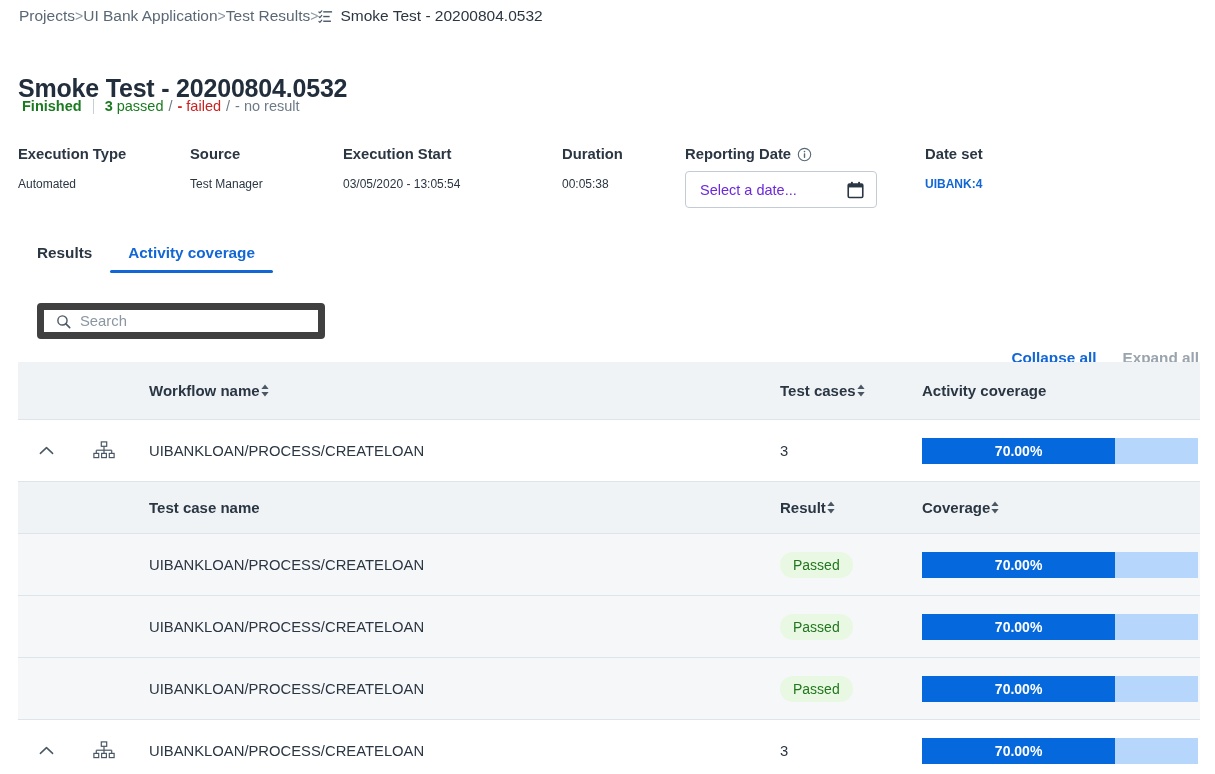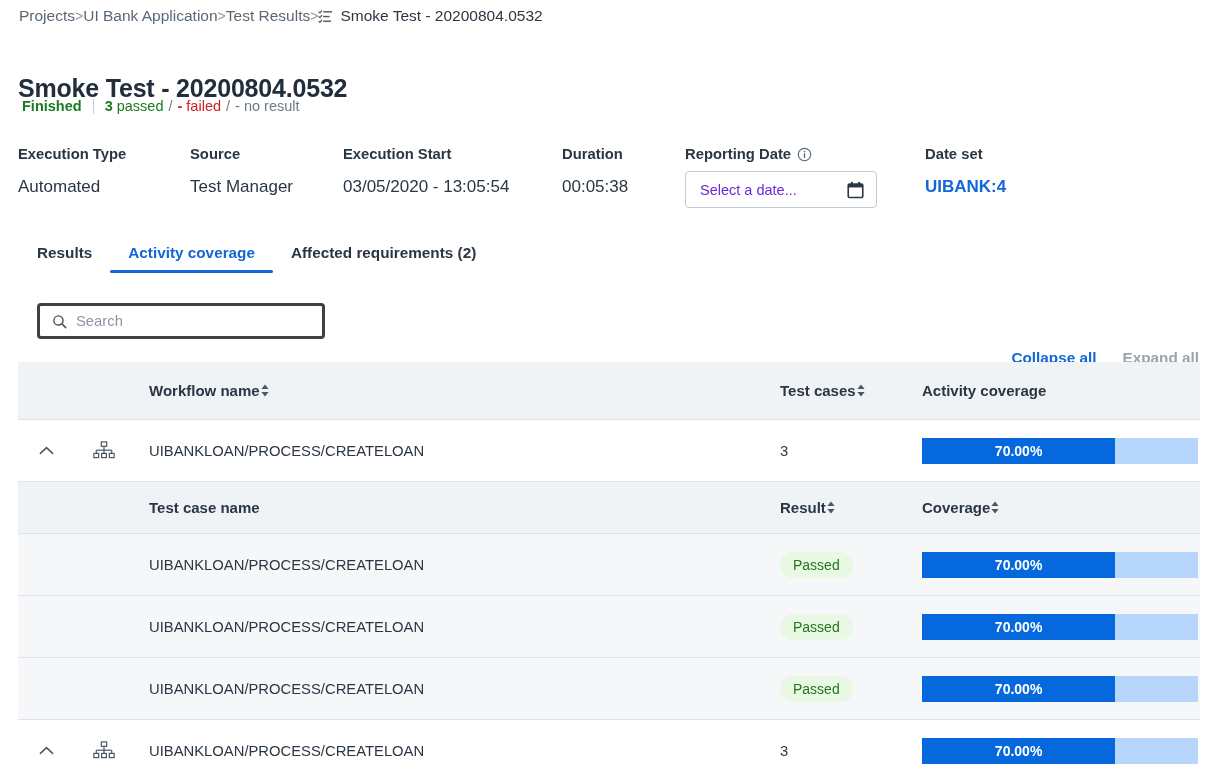--- a/index.html
+++ b/index.html
@@ -47,21 +47,21 @@
   .st-nr-num { color: #6d7a88; }
   .st-nr-lbl { color: #6d7a88; margin-left:4px; }
 
   
   .meta { position: absolute; top: 146px; left: 0; width: 1215px; height: 65px; }
   .meta-col { position: absolute; top: 0; }
   .meta-label {
     font-size: 14.8px; font-weight: bold; color: #2b3643;
     display: flex; align-items: center; gap: 6px; white-space: nowrap;
   }
-  .meta-value { font-size: 17px; color: #2b3643; margin-top: 15px; white-space: nowrap; }
+  .meta-value { font-size: 12px; color: #2b3643; margin-top: 15px; white-space: nowrap; }
   .meta-value.link { color: #1266d6; font-weight: bold; }
   .info-icon { width: 15px; height: 15px; display: block; }
 
   .date-field {
     margin-top: 9px;
     width: 192px; height: 37px;
     border: 1px solid #c3ccd5; border-radius: 4px;
     background: #fff;
     display: flex; align-items: center; justify-content: space-between;
     padding: 0 12px 0 14px;
@@ -83,21 +83,21 @@
   .tab.active { color: #1266d6; }
   .tab.active::after {
     content: ""; position: absolute; left: 0; right: 0; bottom: 0;
     height: 3px; background: #1266d6; border-radius: 2px;
   }
 
   
   .search-box {
     position: absolute; left: 37px; top: 303px;
     width: 288px; height: 36px;
-    border: 3px solid #404040; border-radius: 4px; background: #fff;
+    border: 7px solid #404040; border-radius: 4px; background: #fff;
     display: flex; align-items: center; gap: 9px; padding: 0 12px;
   }
   .search-icon { width: 15px; height: 15px; display:block; flex: 0 0 auto; }
   .search-ph { font-size: 14.8px; color: #8b96a2; }
 
   .actions { position: absolute; right: 16px; top: 310px; display: flex; align-items: center; gap: 26px; margin-top: 39px; }
   .act { font-size: 15.3px; font-weight: bold; white-space: nowrap; cursor: pointer; }
   .act.primary { color: #1266d6; }
   .act.muted { color: #9aa4ae; }
 
@@ -244,21 +244,20 @@
     <div class="meta-col" style="left:925px;">
       <div class="meta-label">Date set</div>
       <div class="meta-value link">UIBANK:4</div>
     </div>
 
   </div>
 
   <div class="tabs">
     <div class="tab">Results</div>
     <div class="tab active">Activity coverage</div>
-    <div class="tab">Affected requirements (2)</div>
   </div>
 
   <div class="search-box">
     <span>
       <svg class="search-icon" viewBox="0 0 16 16" fill="none">
         <circle cx="6.9" cy="6.9" r="4.9" stroke="#4a5866" stroke-width="1.5"></circle>
         <path d="M10.6 10.6 L14.6 14.6" stroke="#4a5866" stroke-width="1.7" stroke-linecap="round"></path>
       </svg>
     </span>
     <span class="search-ph">Search</span>

